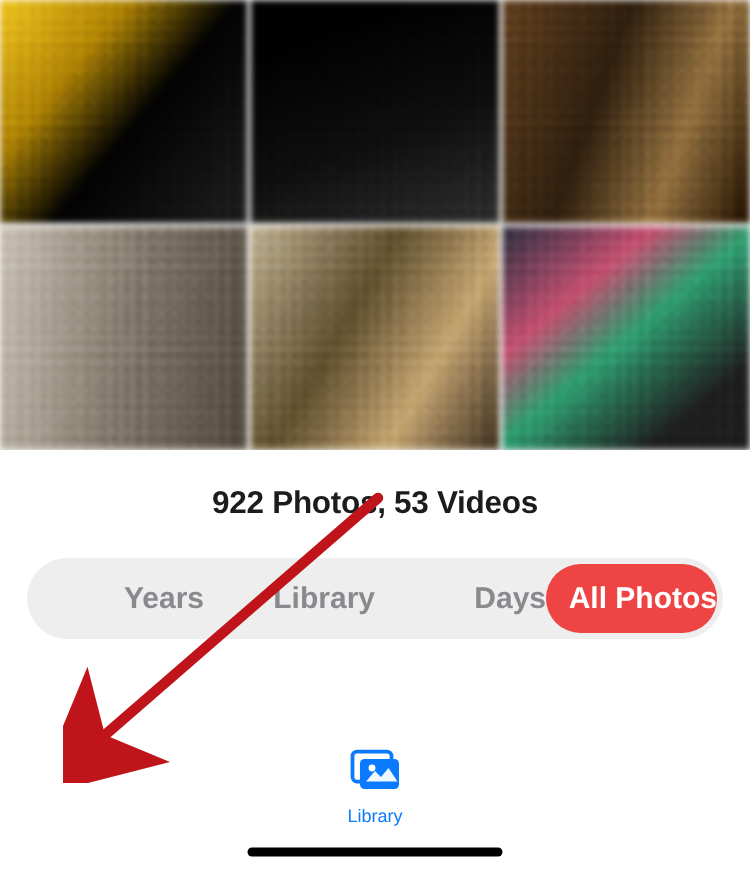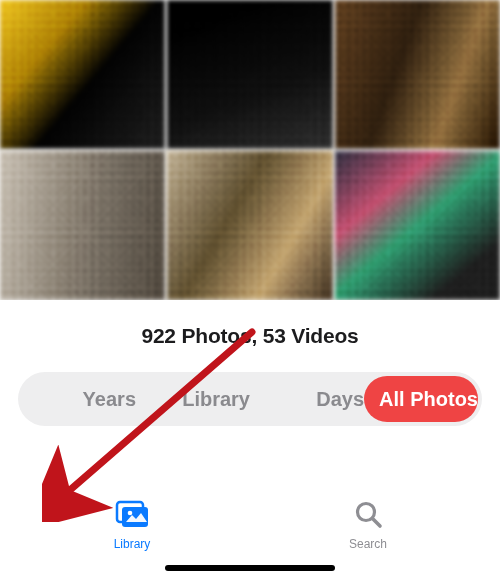--- a/index.html
+++ b/index.html
@@ -95,29 +95,20 @@
           <rect x="8" y="8" width="26" height="20" rx="3" class="ico-fill"></rect>
           <path d="M12 23 l6 -7 l4 4 l5 -6 l6 9 z" fill="#fff" opacity="0.95"></path>
           <circle cx="16" cy="14" r="2.3" fill="#fff"></circle>
         </svg>
       </span>
       <span class="tlabel">Library</span>
     </div>
 
 
 
-    <div class="tab">
-      <span>
-        <svg viewBox="0 0 36 30">
-          <circle cx="16" cy="13" r="8.5" class="ico-stroke" fill="none" stroke-width="3.2"></circle>
-          <line x1="22.5" y1="19.5" x2="30" y2="27" class="ico-stroke" stroke-width="3.6" stroke-linecap="round"></line>
-        </svg>
-      </span>
-      <span class="tlabel">Search</span>
-    </div>
 
   </div>
 
   <div class="home-ind"></div>
 
   <div class="arrow-wrap">
     <svg viewBox="0 0 240 200" width="240" height="200">
       <defs>
         <marker id="ah" markerWidth="14" markerHeight="14" refX="3" refY="6" orient="auto">
           <path d="M0,0 L12,6 L0,12 L3,6 z" fill="#c0141b"></path>

